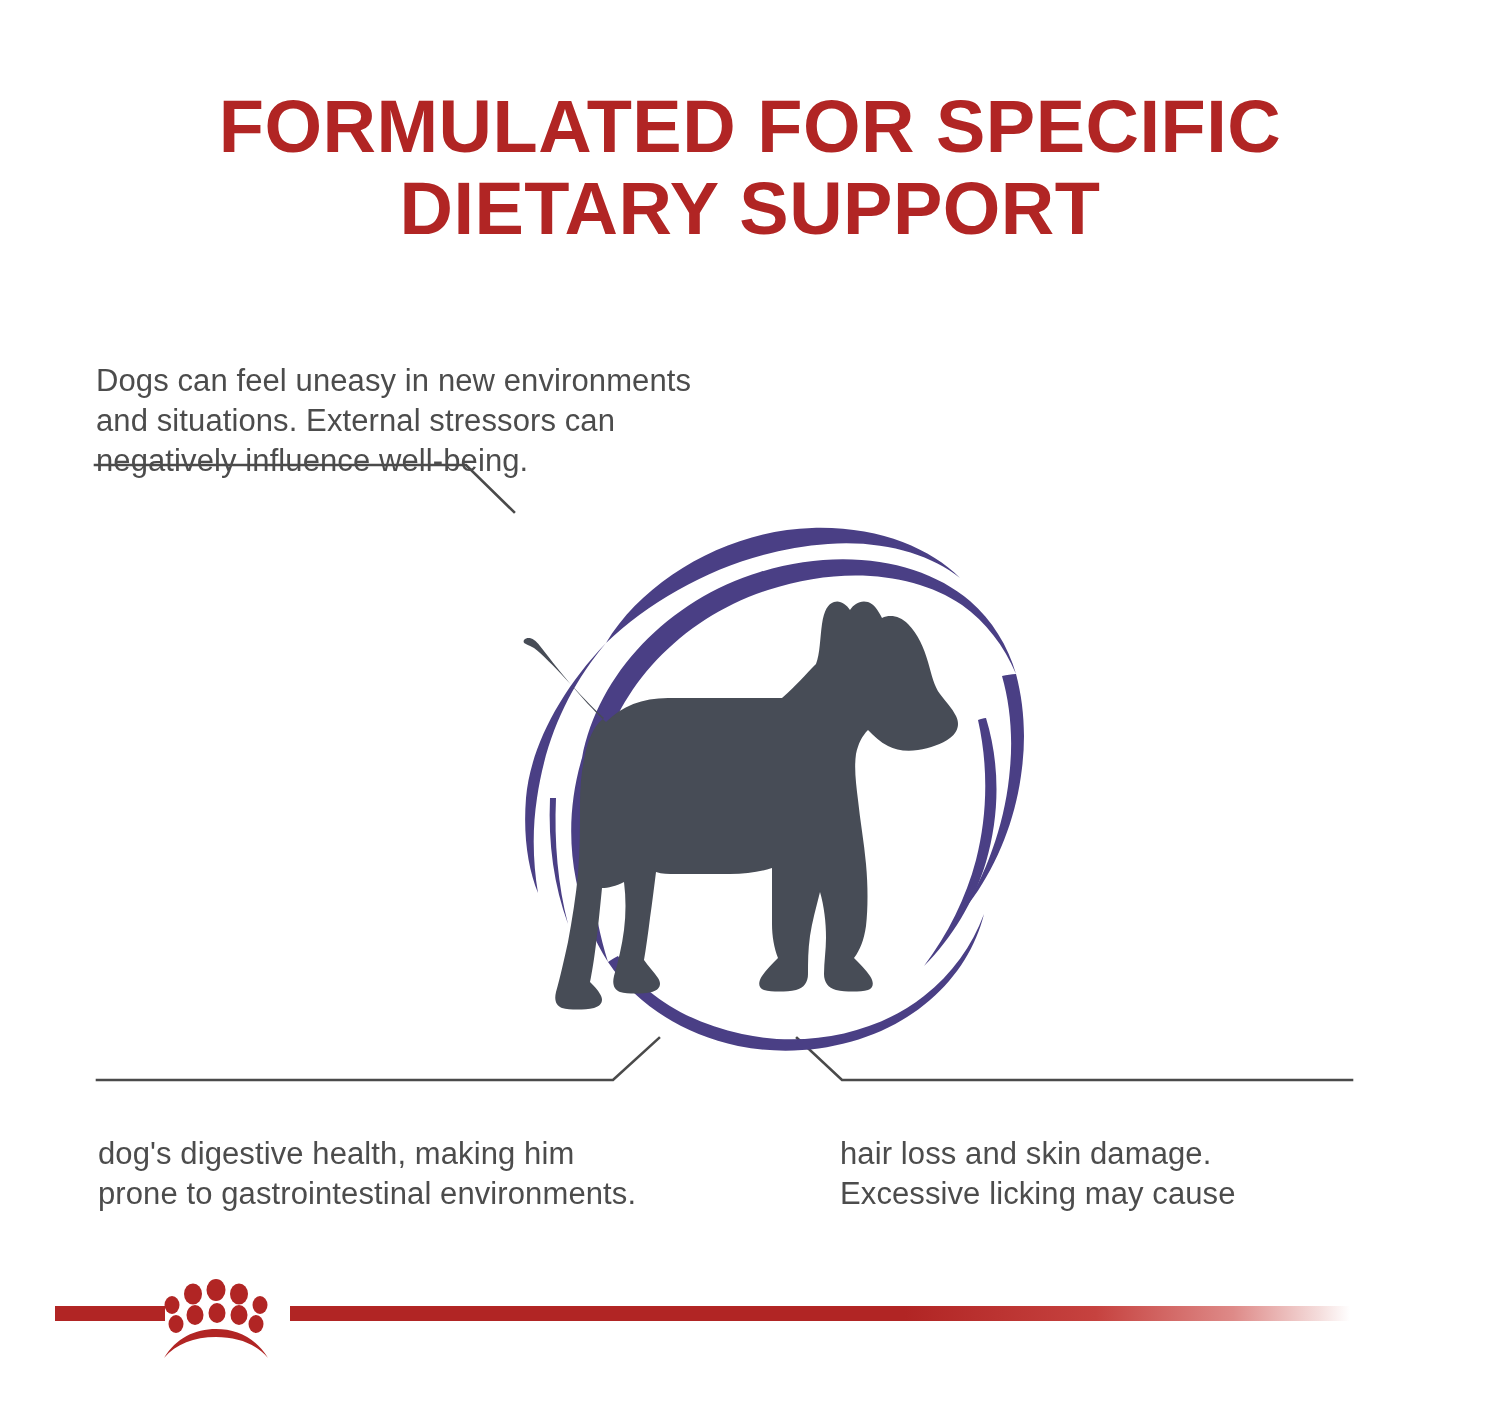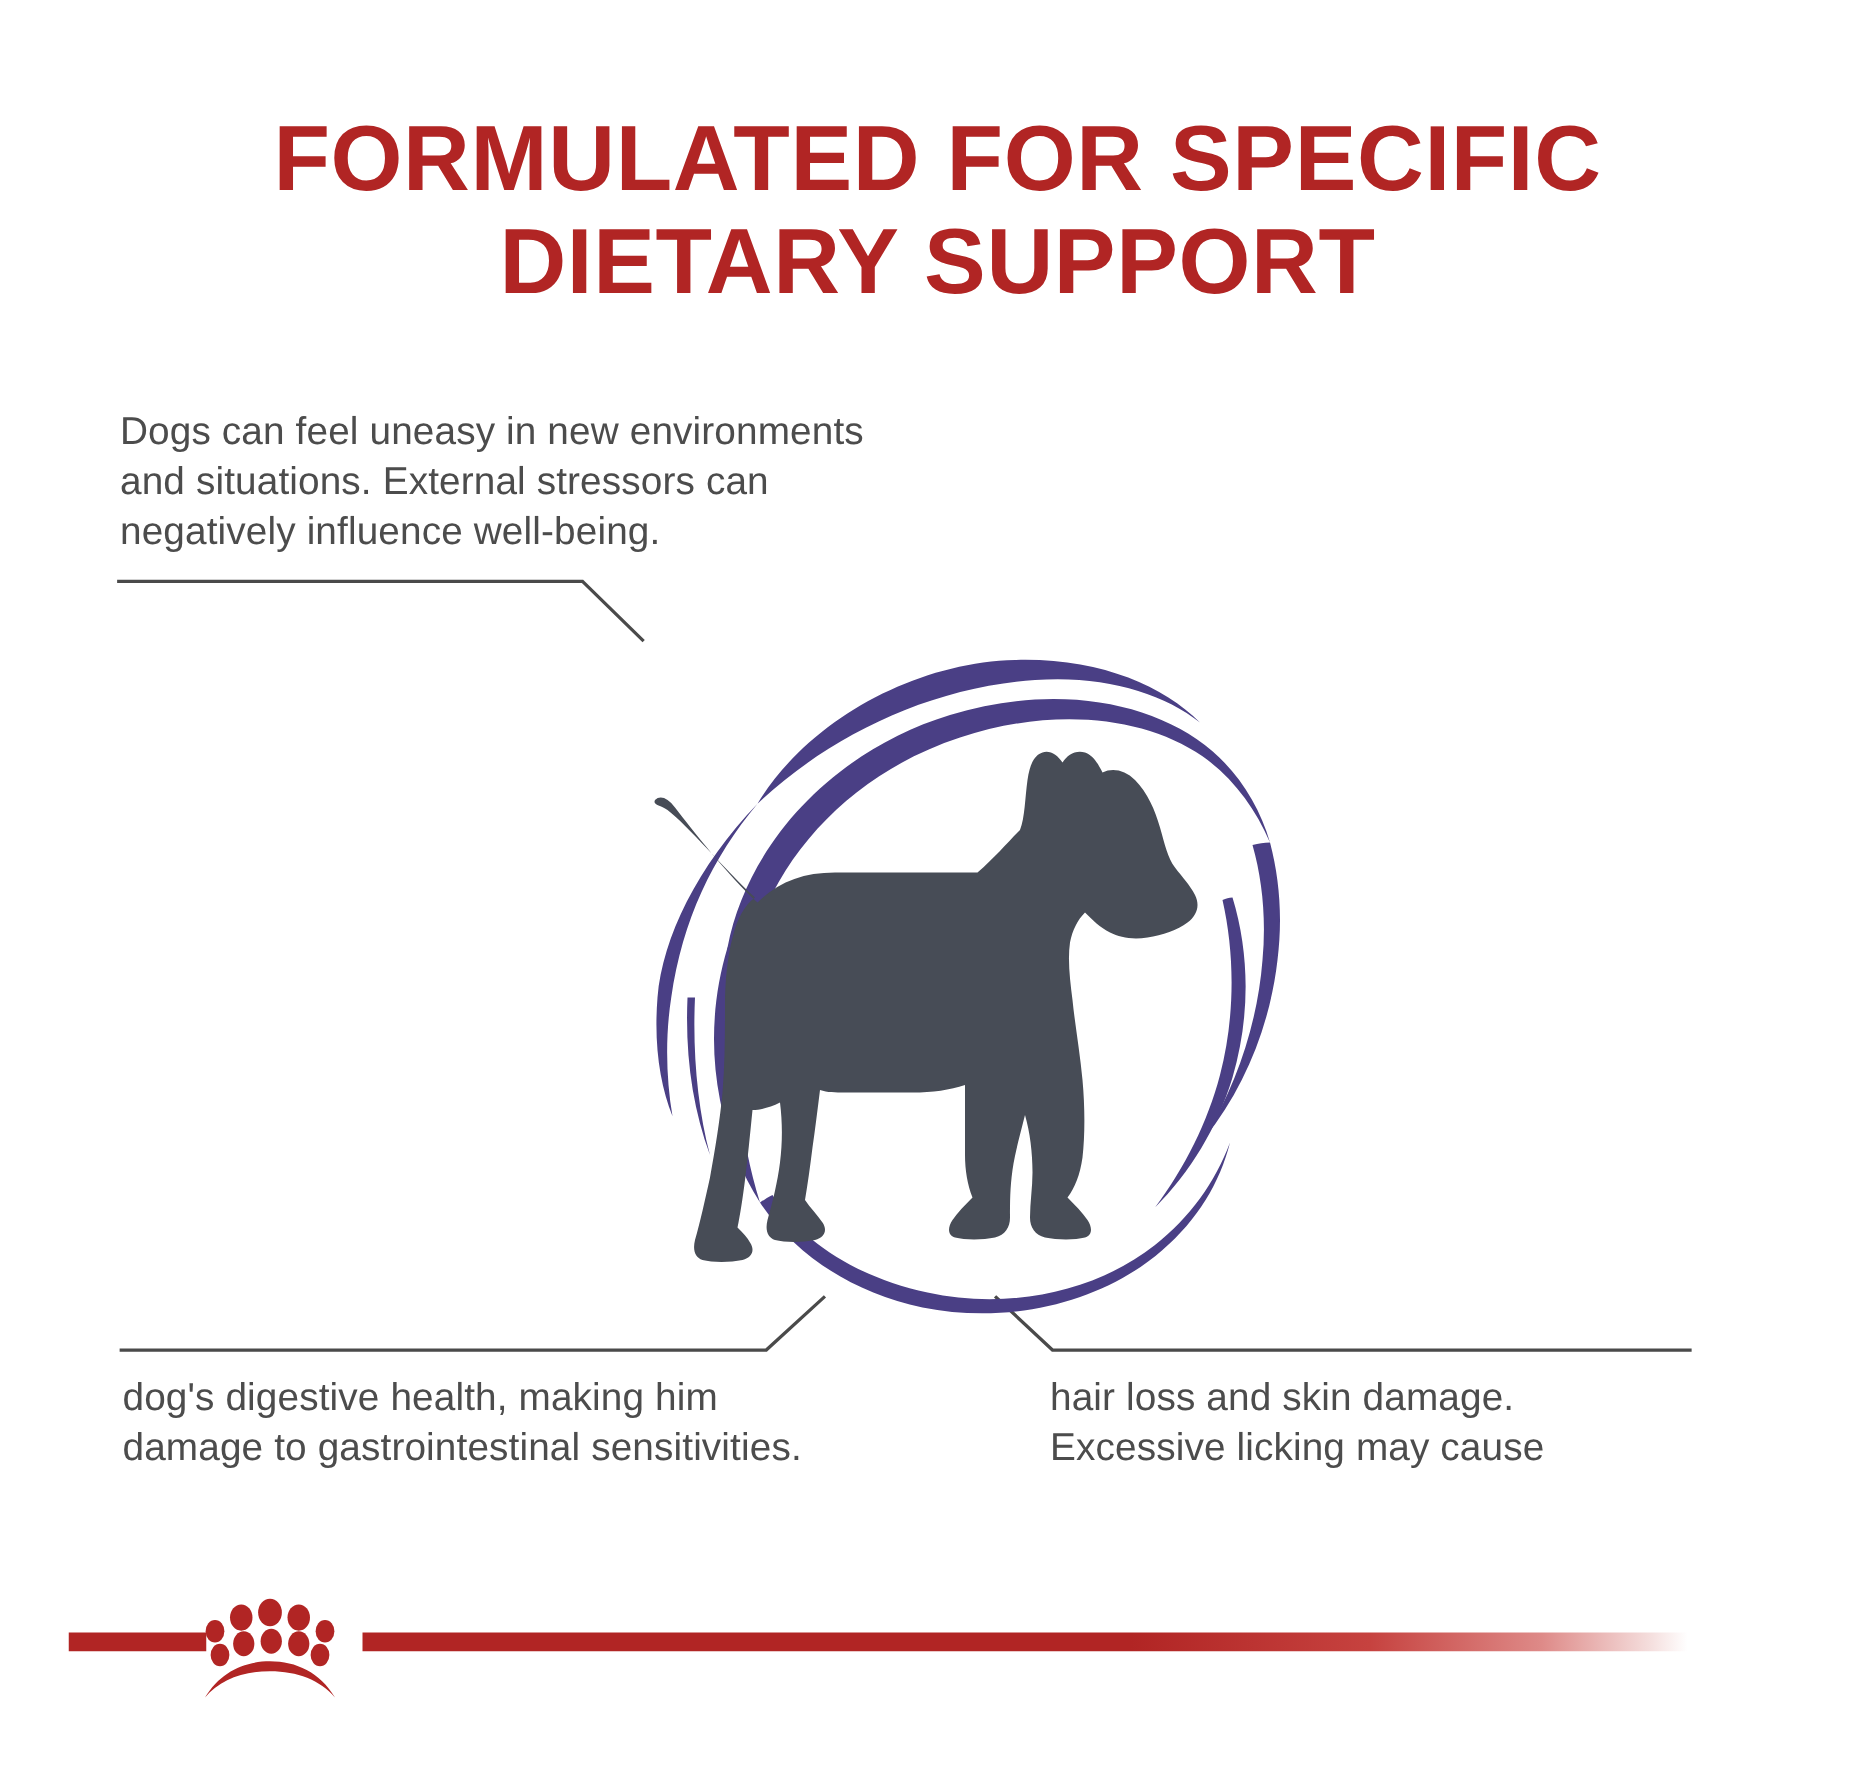--- a/index.html
+++ b/index.html
@@ -40,20 +40,21 @@
   }
 
   
   .callout {
     position: absolute;
     font-family: "Liberation Sans", sans-serif;
     font-size: 31px;
     line-height: 40px;
     color: #4C4C4C;
     letter-spacing: 0.1px;
+    margin-top: 36px;
   }
   .callout .ln { display: block; white-space: nowrap; }
 
   #callout-top    { left: 96px;  top: 325px; }
   #callout-bl     { left: 98px;  top: 1098px; }
   #callout-br     { left: 840px; top: 1098px; }
 
   
   .leaders {
     position: absolute;
@@ -253,21 +254,21 @@
   </div>
 
   <div class="callout" id="callout-top">
     <span class="ln">Dogs can feel uneasy in new environments</span>
     <span class="ln">and situations. External stressors can</span>
     <span class="ln">negatively influence well-being.</span>
   </div>
 
   <div class="callout" id="callout-bl">
     <span class="ln">dog's digestive health, making him</span>
-    <span class="ln">damage to gastrointestinal sensitivities.</span>
+    <span class="ln">prone to gastrointestinal environments.</span>
   </div>
 
   <div class="callout" id="callout-br">
     <span class="ln">hair loss and skin damage.</span>
     <span class="ln">Excessive licking may cause</span>
   </div>
 
   <div class="brandbar">
     <div class="bar-left"></div>
     <div class="bar-right"></div>

